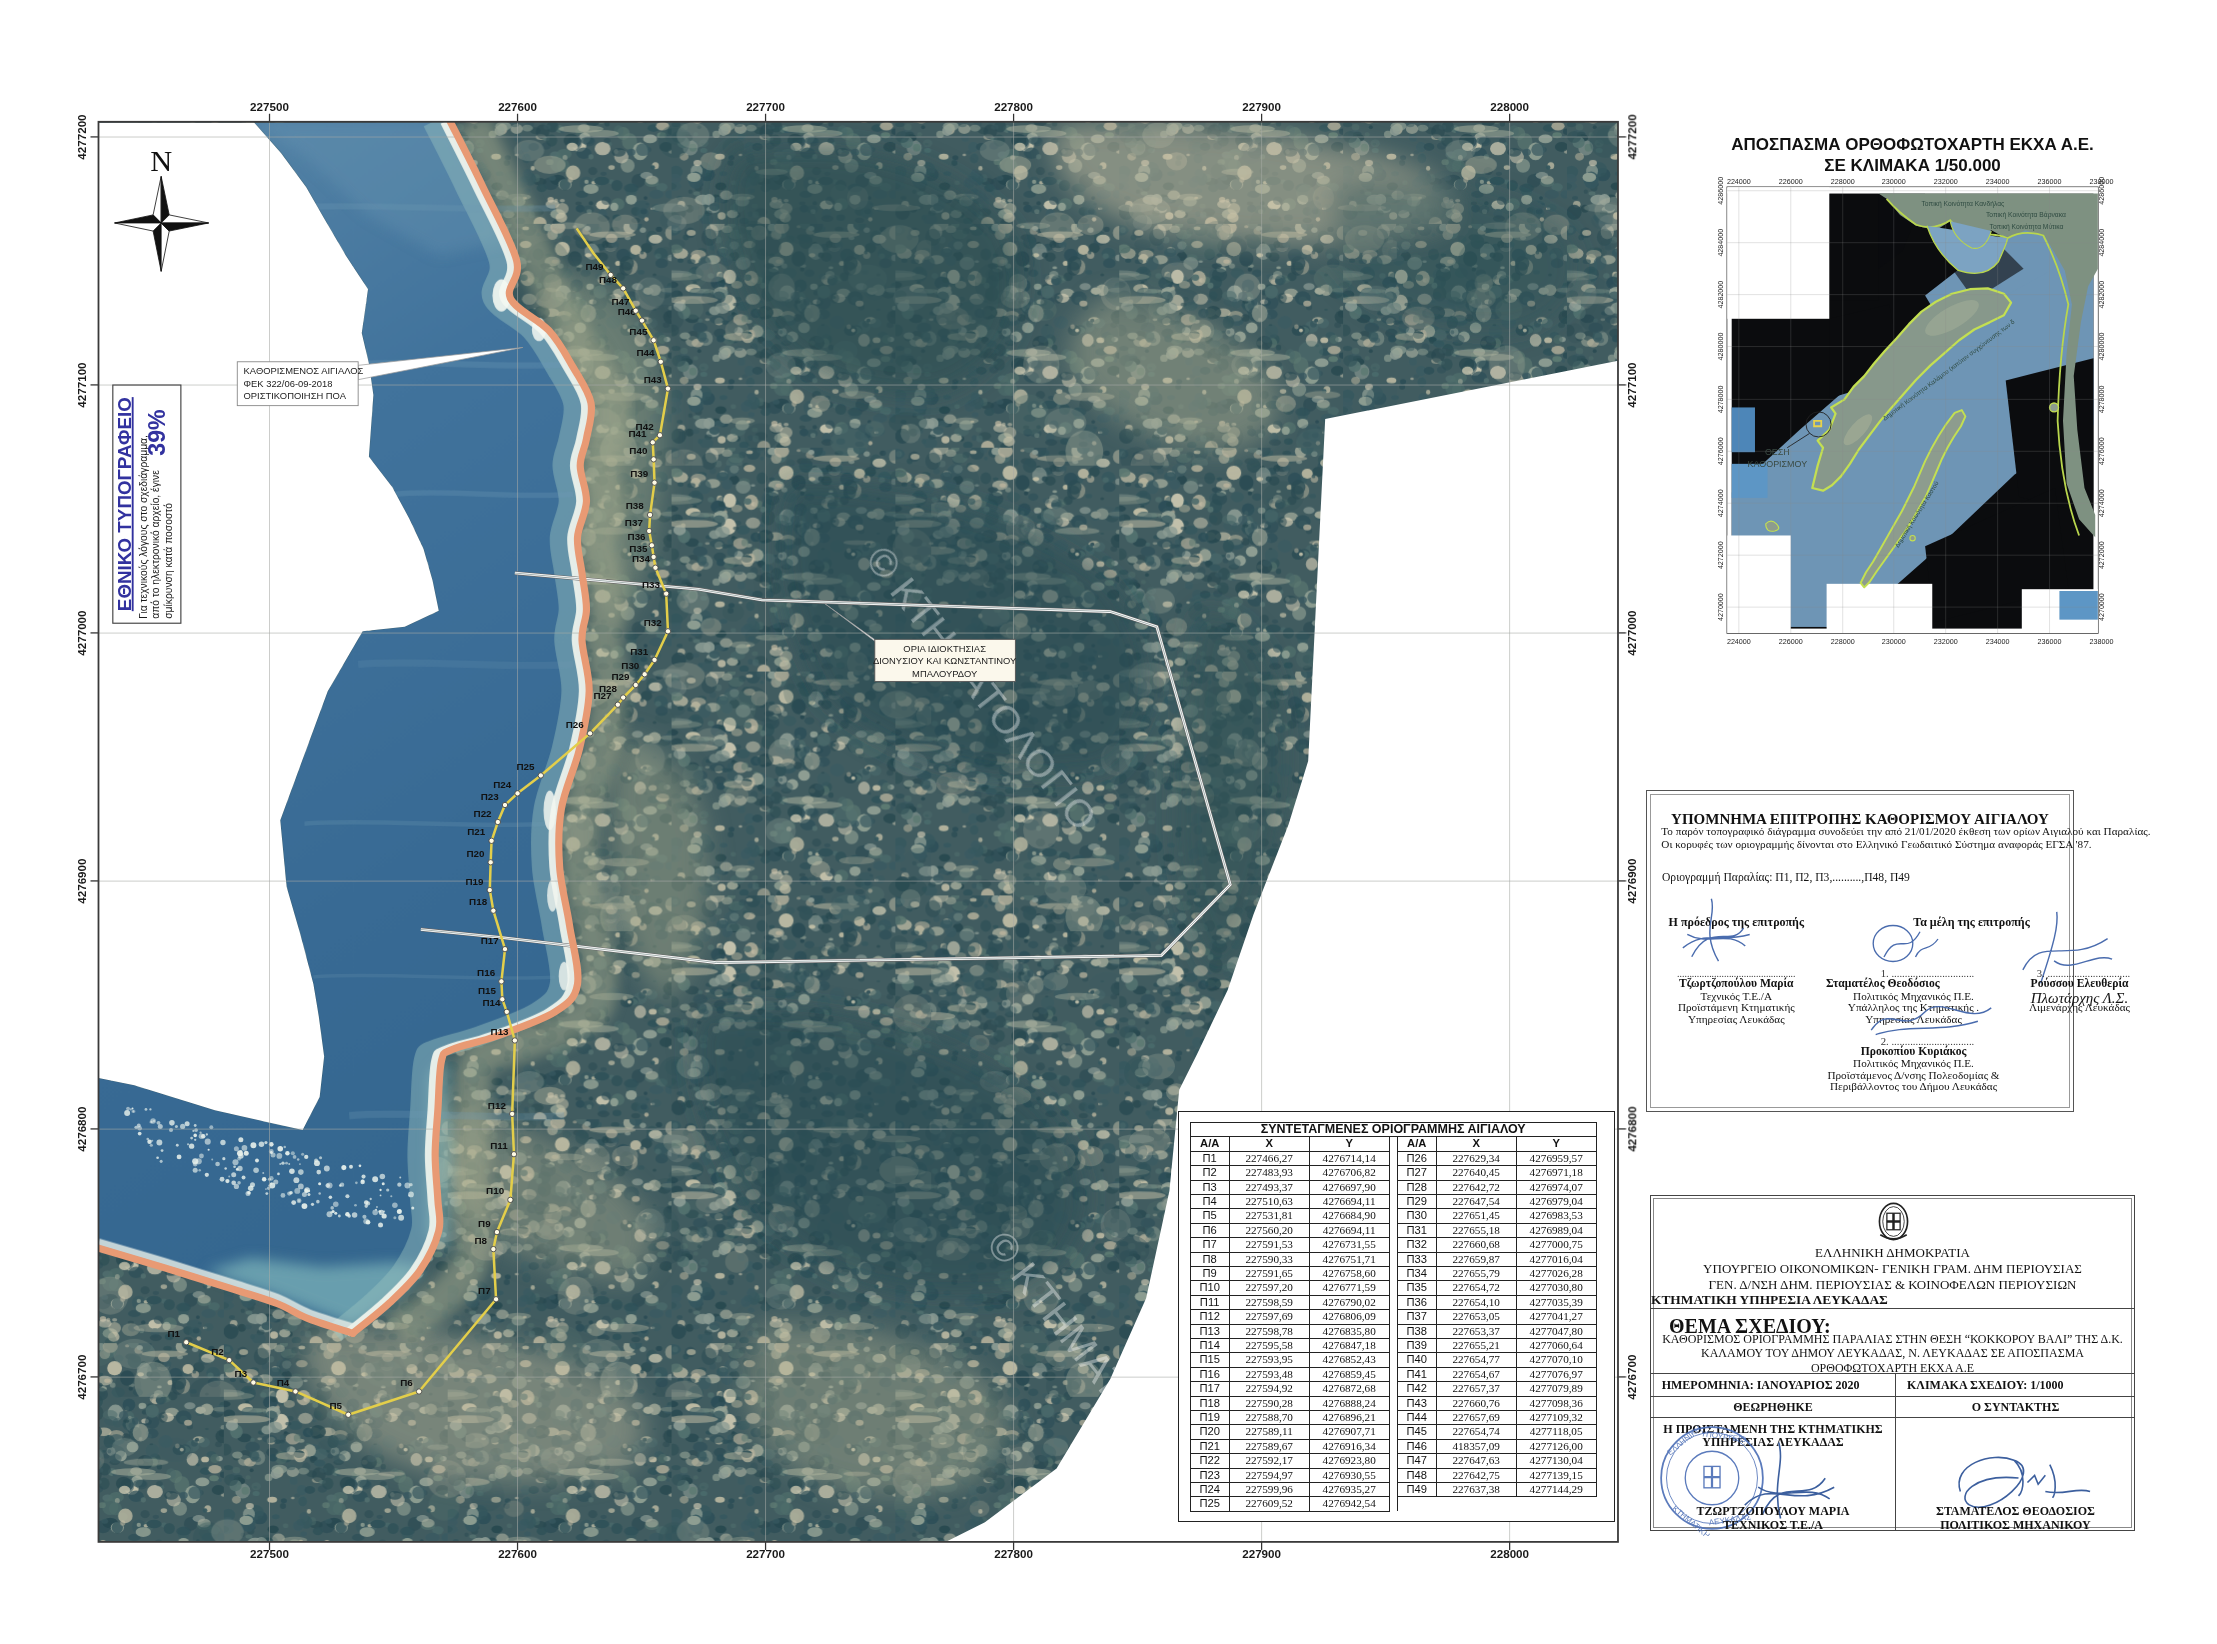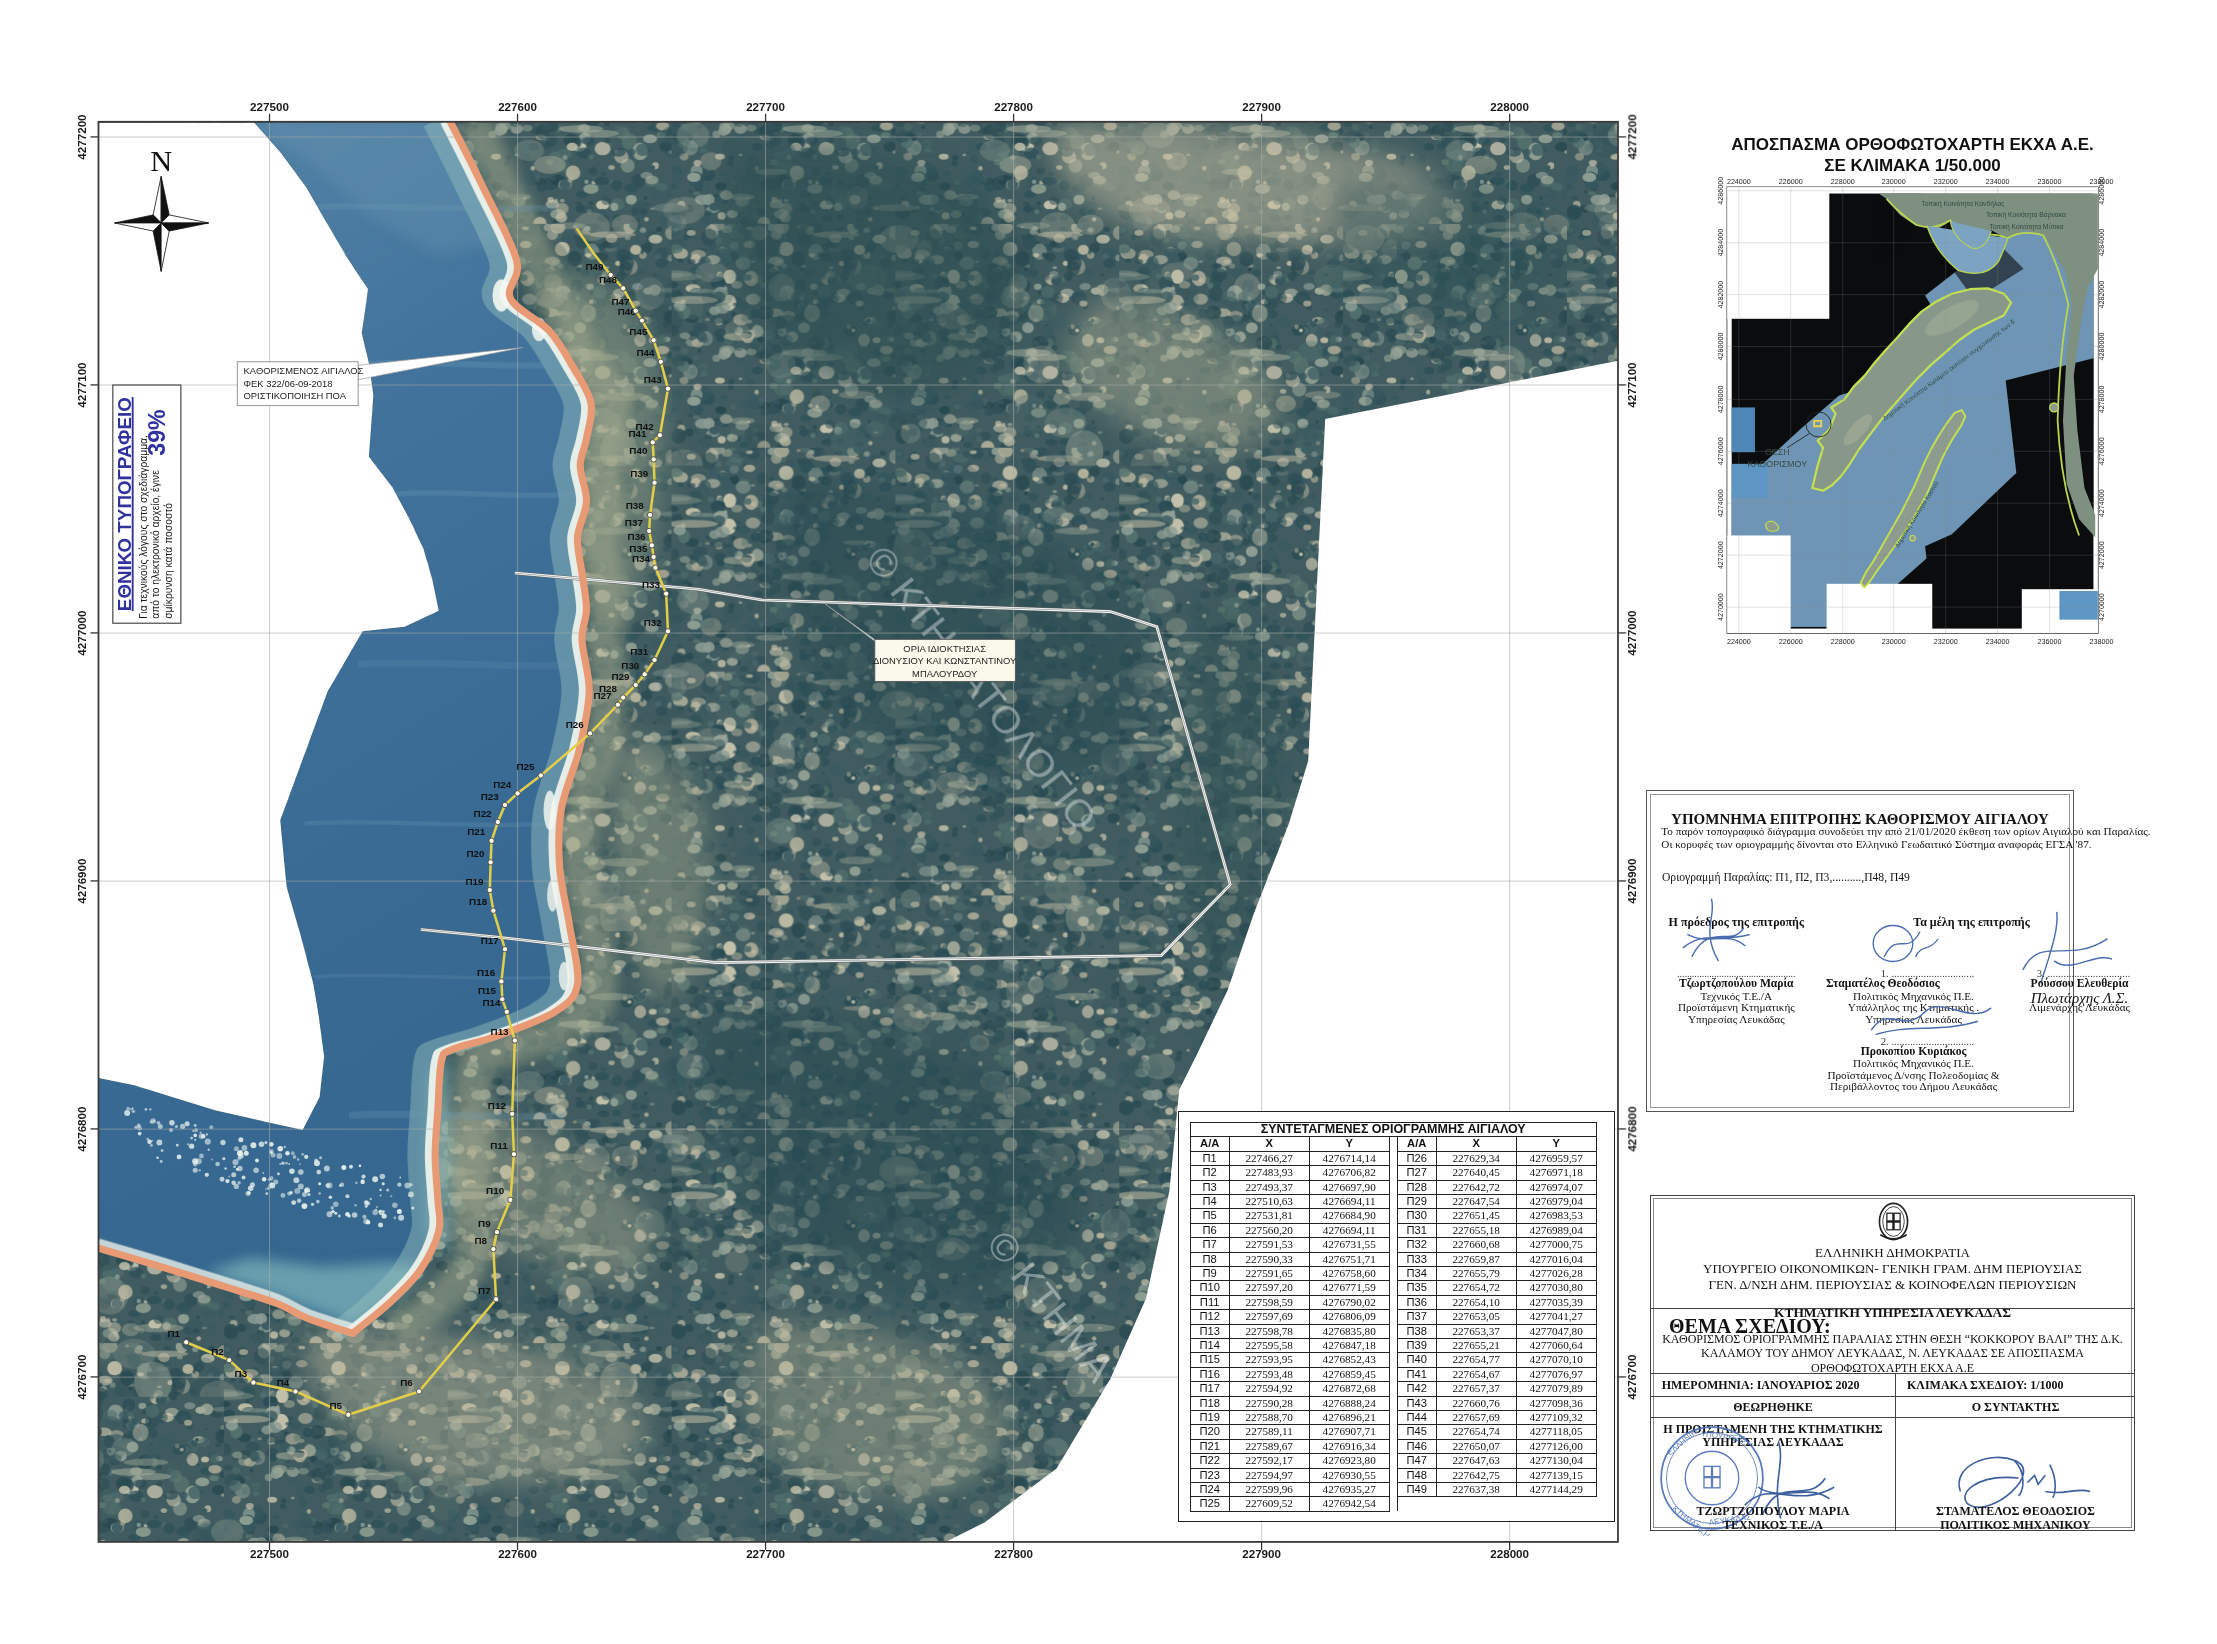--- a/index.html
+++ b/index.html
@@ -1517,21 +1517,21 @@
           <td class="ca">Π45</td>
           <td class="cn">227654,74</td>
           <td class="cn">4277118,05</td>
         </tr>
 <tr>
           <td class="ca">Π21</td>
           <td class="cn">227589,67</td>
           <td class="cn">4276916,34</td>
           <td class="gap"></td>
           <td class="ca">Π46</td>
-          <td class="cn">227650,07</td>
+          <td class="cn">418357,09</td>
           <td class="cn">4277126,00</td>
         </tr>
 <tr>
           <td class="ca">Π22</td>
           <td class="cn">227592,17</td>
           <td class="cn">4276923,80</td>
           <td class="gap"></td>
           <td class="ca">Π47</td>
           <td class="cn">227647,63</td>
           <td class="cn">4277130,04</td>
@@ -1571,21 +1571,21 @@
 <svg width="43" height="47" viewBox="0 0 52 56" style="position:absolute;left:221px;top:1.8px;">
 <ellipse cx="26" cy="28" rx="17" ry="22" fill="none" stroke="#222" stroke-width="2"></ellipse>
 <ellipse cx="26" cy="28" rx="13" ry="18" fill="none" stroke="#222" stroke-width="1"></ellipse>
 <rect x="18" y="18" width="16" height="20" fill="#fff" stroke="#222" stroke-width="1.5"></rect>
 <path d="M 26,18 v 20 M 18,28 h 16" stroke="#222" stroke-width="3"></path>
 <path d="M 10,44 Q 26,54 42,44" fill="none" stroke="#222" stroke-width="2"></path>
 </svg>
 <div style="position:absolute;top:49px;width:100%;text-align:center;font-size:13px;white-space:nowrap;">ΕΛΛΗΝΙΚΗ ΔΗΜΟΚΡΑΤΙΑ</div>
 <div style="position:absolute;top:65px;width:100%;text-align:center;font-size:13px;white-space:nowrap;">ΥΠΟΥΡΓΕΙΟ ΟΙΚΟΝΟΜΙΚΩΝ- ΓΕΝΙΚΗ ΓΡΑΜ. ΔΗΜ ΠΕΡΙΟΥΣΙΑΣ</div>
 <div style="position:absolute;top:81px;width:100%;text-align:center;font-size:13px;white-space:nowrap;">ΓΕΝ. Δ/ΝΣΗ ΔΗΜ. ΠΕΡΙΟΥΣΙΑΣ &amp; ΚΟΙΝΟΦΕΛΩΝ ΠΕΡΙΟΥΣΙΩΝ</div>
-<div style="position:absolute;top:109px;width:100%;text-align:center;font-size:13.4px;font-weight:bold;">ΚΤΗΜΑΤΙΚΗ ΥΠΗΡΕΣΙΑ ΛΕΥΚΑΔΑΣ</div>
+<div style="position:absolute;top:96px;width:100%;text-align:left;font-size:13.4px;font-weight:bold;">ΚΤΗΜΑΤΙΚΗ ΥΠΗΡΕΣΙΑ ΛΕΥΚΑΔΑΣ</div>
 <div style="position:absolute;left:0;top:112px;width:100%;border-top:1.8px solid #444;"></div>
 <div style="position:absolute;left:18px;top:119px;font-size:20px;font-weight:bold;">ΘΕΜΑ ΣΧΕΔΙΟΥ:</div>
 <div style="position:absolute;top:136px;width:100%;text-align:center;font-size:12px;white-space:nowrap;">ΚΑΘΟΡΙΣΜΟΣ ΟΡΙΟΓΡΑΜΜΗΣ ΠΑΡΑΛΙΑΣ ΣΤΗΝ ΘΕΣΗ “ΚΟΚΚΟΡΟΥ ΒΑΛΙ” ΤΗΣ Δ.Κ.</div>
 <div style="position:absolute;top:150px;width:100%;text-align:center;font-size:12px;white-space:nowrap;">ΚΑΛΑΜΟΥ ΤΟΥ ΔΗΜΟΥ ΛΕΥΚΑΔΑΣ, Ν. ΛΕΥΚΑΔΑΣ ΣΕ ΑΠΟΣΠΑΣΜΑ</div>
 <div style="position:absolute;top:165px;width:100%;text-align:center;font-size:12px;white-space:nowrap;">ΟΡΘΟΦΩΤΟΧΑΡΤΗ ΕΚΧΑ Α.Ε</div>
 <div style="position:absolute;left:0;top:177px;width:100%;border-top:1.8px solid #444;"></div>
 <div style="position:absolute;left:244px;top:177px;bottom:0;border-left:1.8px solid #444;"></div>
 <div style="position:absolute;left:10.7px;top:182px;font-size:12px;font-weight:bold;">ΗΜΕΡΟΜΗΝΙΑ: ΙΑΝΟΥΑΡΙΟΣ 2020</div>
 <div style="position:absolute;left:256px;top:182px;font-size:12px;font-weight:bold;">ΚΛΙΜΑΚΑ ΣΧΕΔΙΟΥ: 1/1000</div>
 <div style="position:absolute;left:0;top:200px;width:100%;border-top:1.8px solid #444;"></div>

